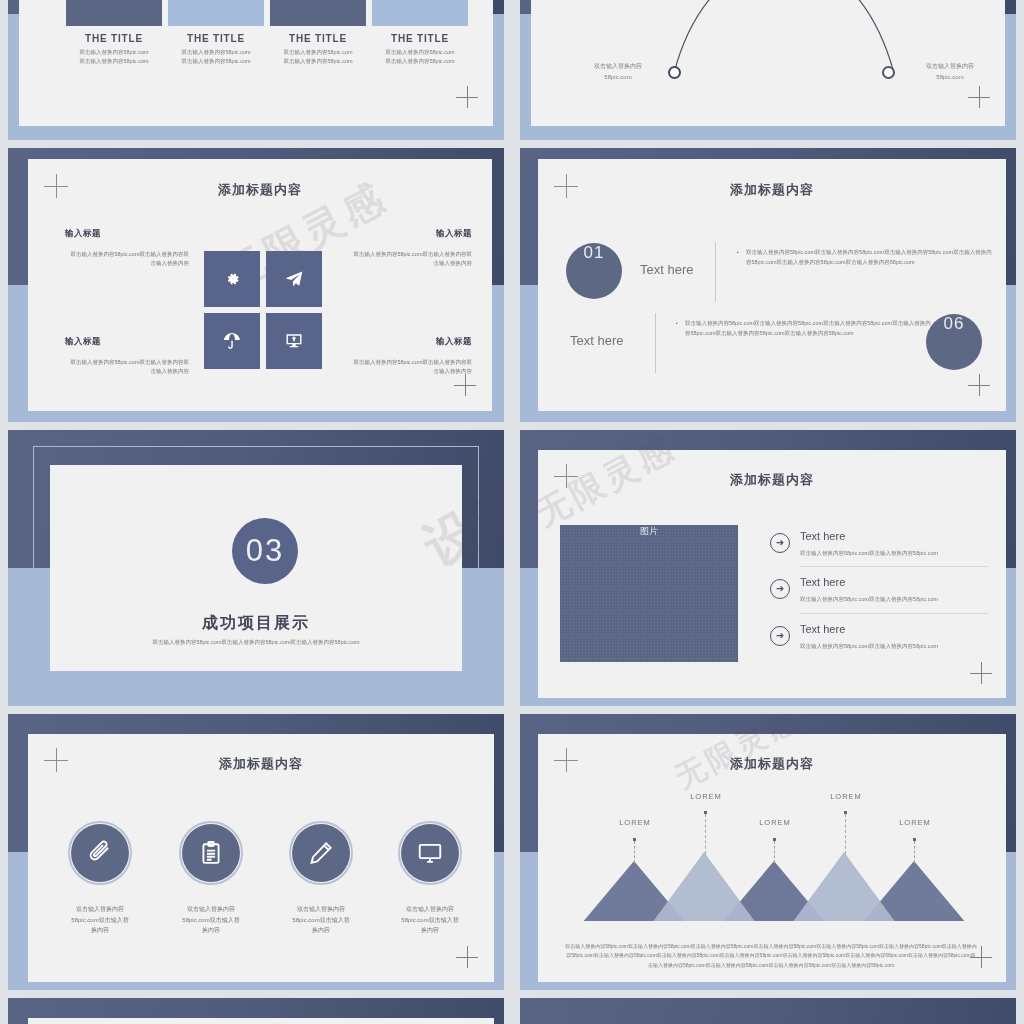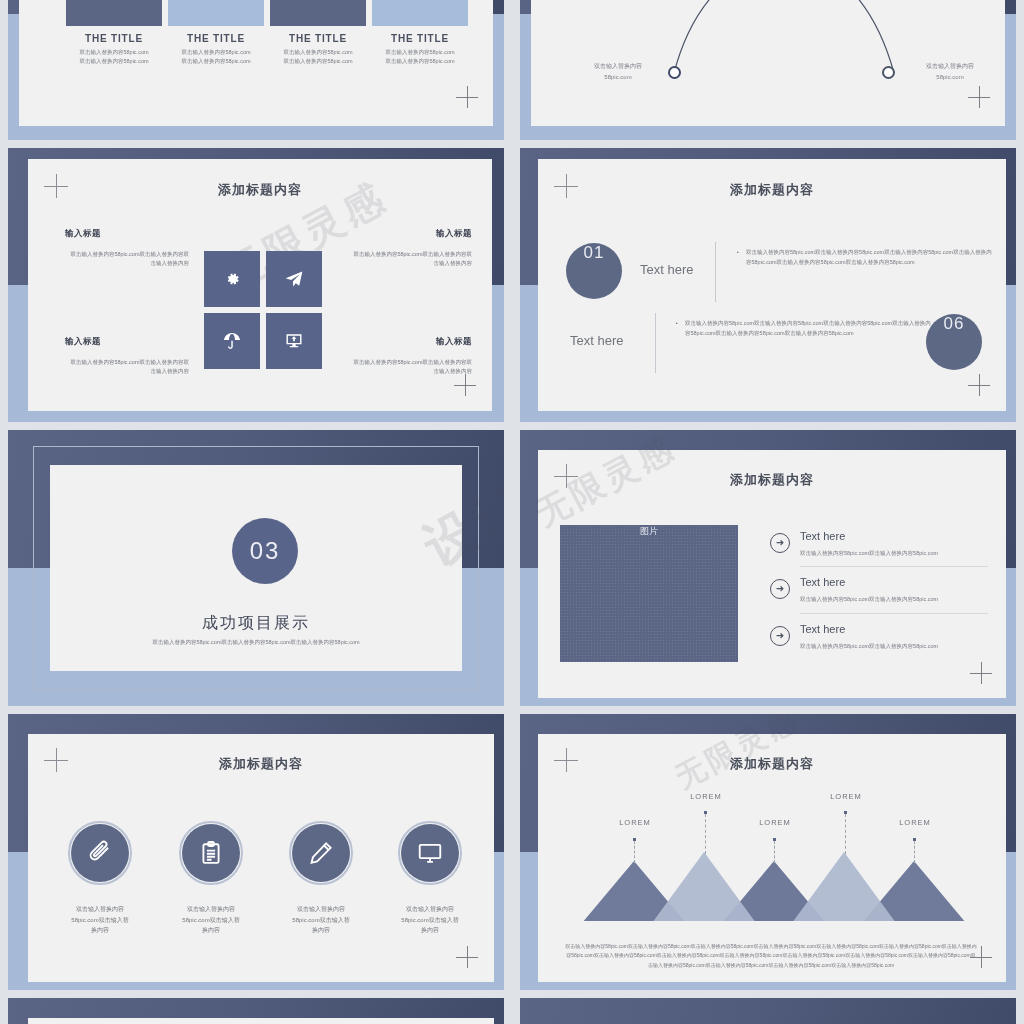--- a/index.html
+++ b/index.html
@@ -46,22 +46,22 @@
       display:flex;justify-content:center;font-size:17px;letter-spacing:1px;}
   .texthere{position:absolute;font-size:13px;color:#6f737c;}
   .vrule{position:absolute;width:1px;background:#c6c9cf;}
   .bullet{position:absolute;font-size:5.5px;color:#75797f;line-height:1.75;}
   .bullet:before{content:"▪";position:absolute;left:-9px;top:0;color:#5d6885;font-size:5px;}
 
   
   #s5 .outer{position:absolute;border:1px solid #aeb7cb;}
   #s5 .inner{position:absolute;background:#f1f1f1;}
   #s5 .bigcircle{position:absolute;width:66px;height:66px;border-radius:50%;background:#59648a;
-      color:#eceef3;display:flex;align-items:center;justify-content:center;font-size:24px;letter-spacing:2px;}
-  #s5 .h{position:absolute;left:0;right:0;text-align:center;font-size:16px;font-weight:normal;color:#414758;letter-spacing:2px;}
+      color:#eceef3;display:flex;align-items:center;justify-content:center;font-size:31px;letter-spacing:2px;}
+  #s5 .h{position:absolute;left:0;right:0;text-align:center;font-size:16px;font-weight:bold;color:#414758;letter-spacing:2px;}
   #s5 .p{position:absolute;left:0;right:0;text-align:center;font-size:5.5px;color:#757981;line-height:1.7;}
 
   
   #s6 .imgbox{position:absolute;background:#5b6684;
       background-image:radial-gradient(#6c779a 0.6px,transparent 0.7px);
       background-size:3px 3px;display:flex;justify-content:center;}
   #s6 .imgbox span{color:#e7e9ef;font-size:9px;}
   .arrow-circ{position:absolute;width:18px;height:18px;border-radius:50%;border:1.3px solid #4e5463;
       display:flex;align-items:center;justify-content:center;color:#4e5463;font-size:10px;line-height:1;}
   .li-title{position:absolute;font-size:11px;color:#4b5160;}

